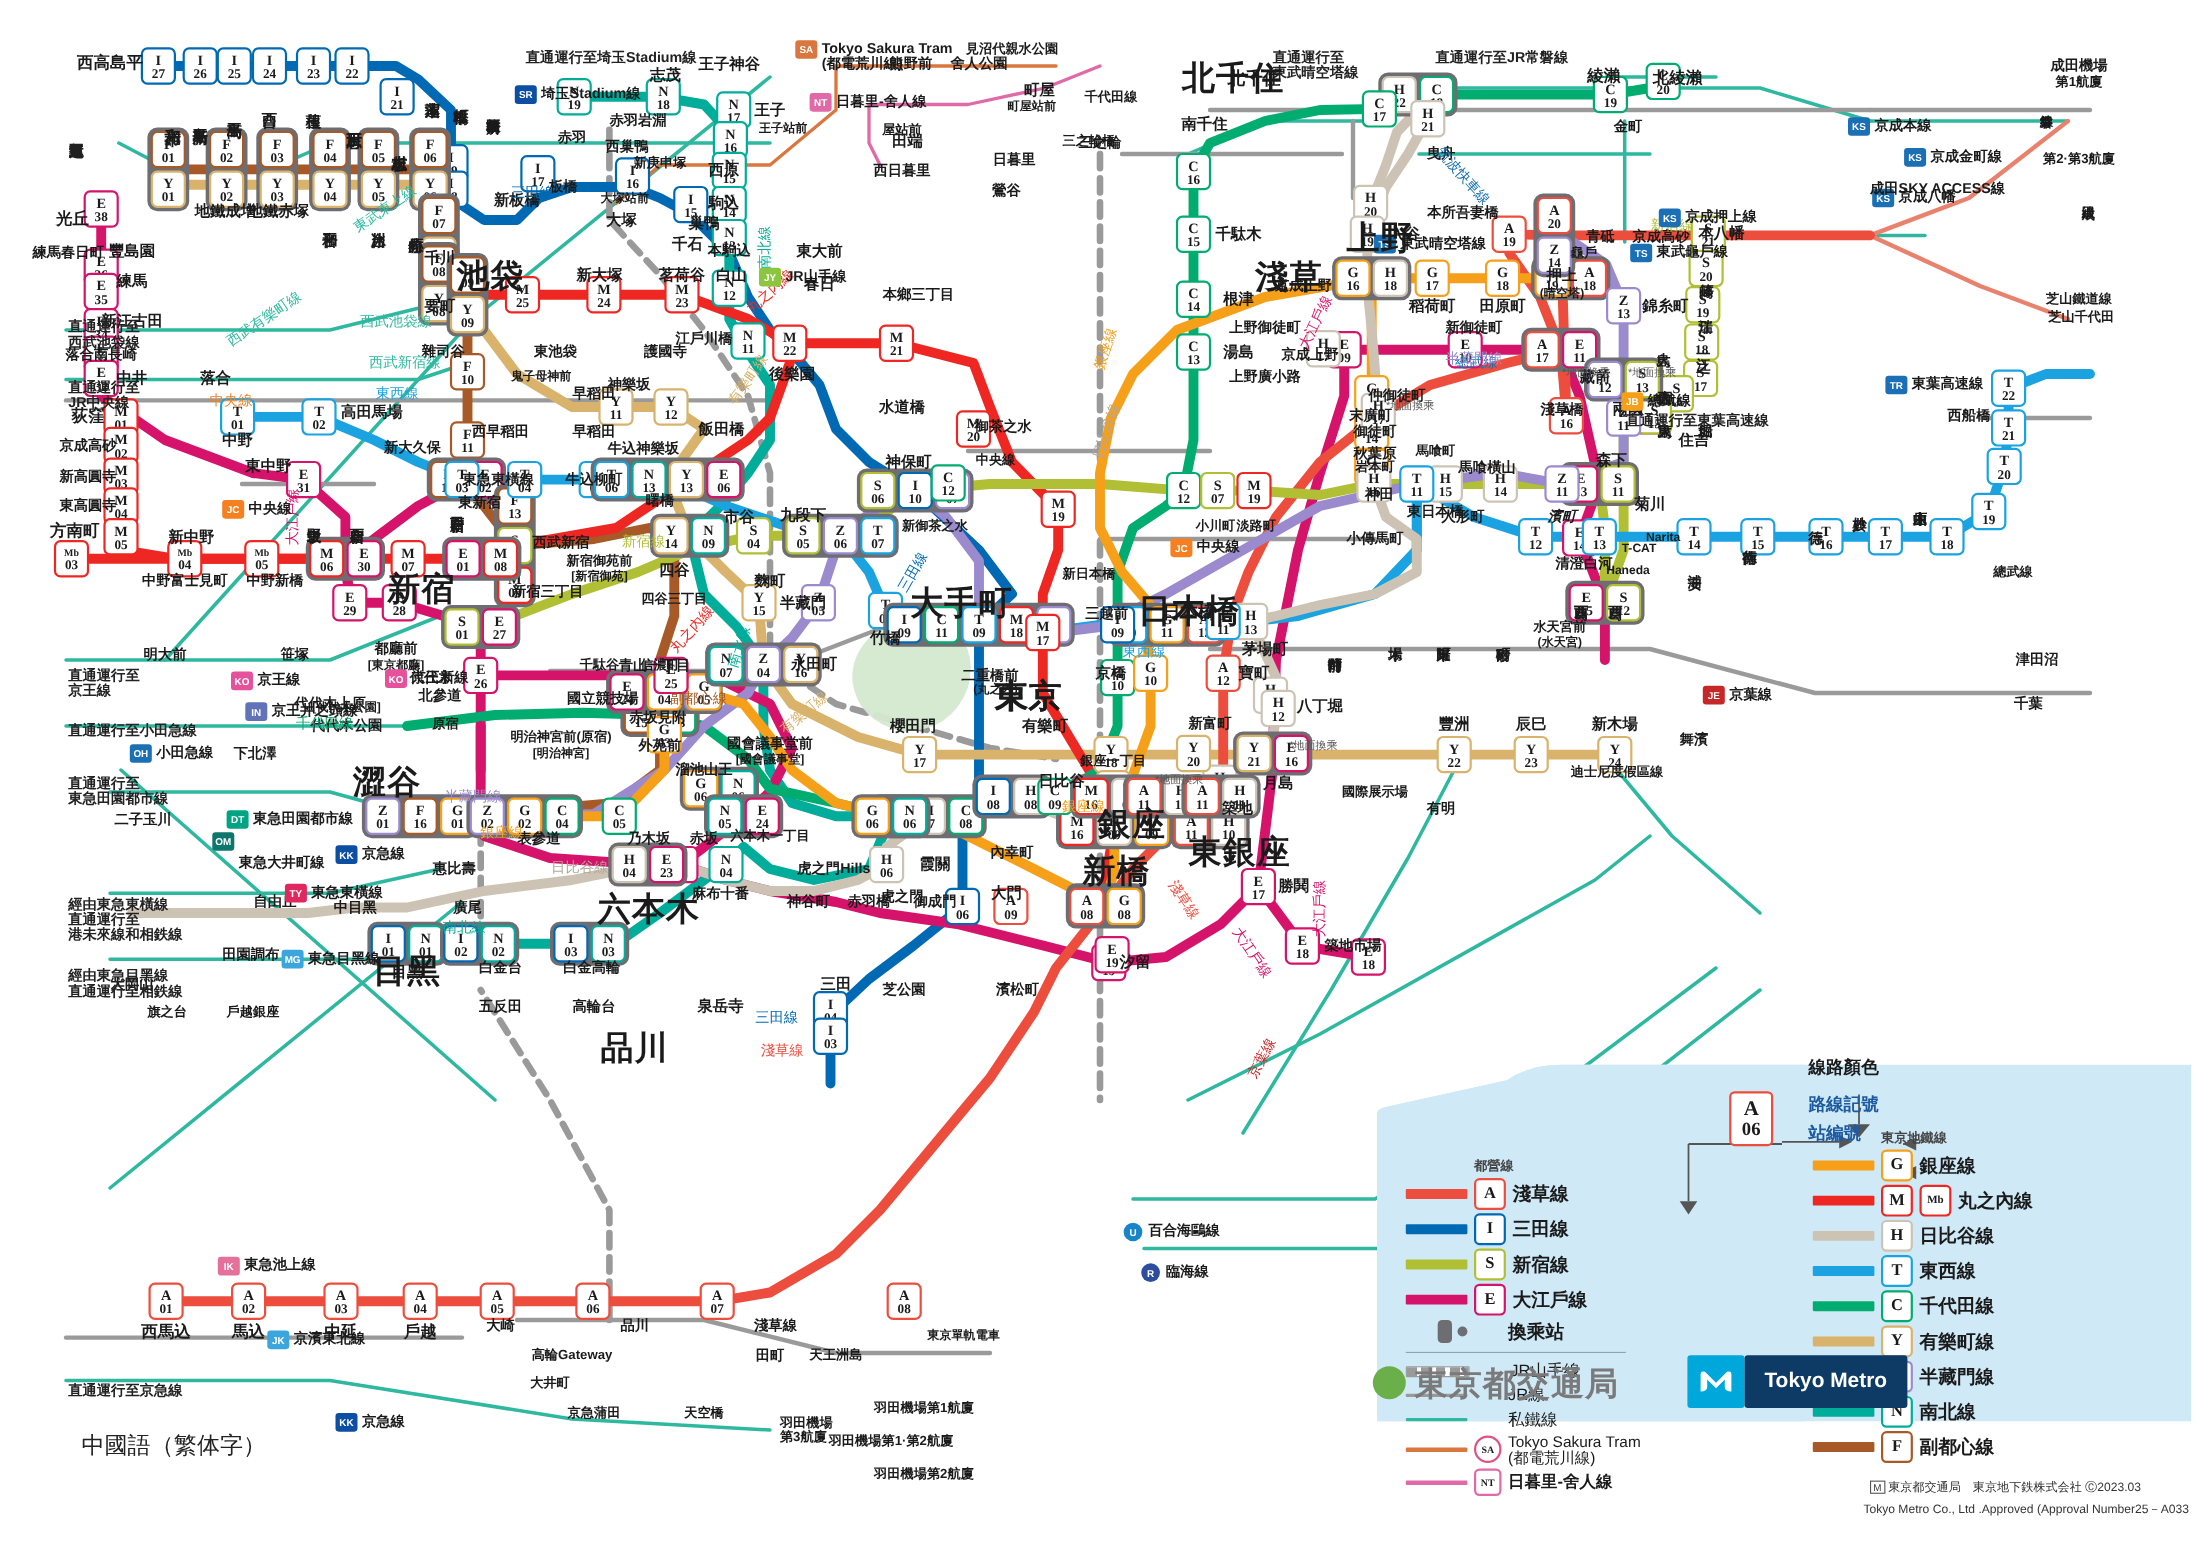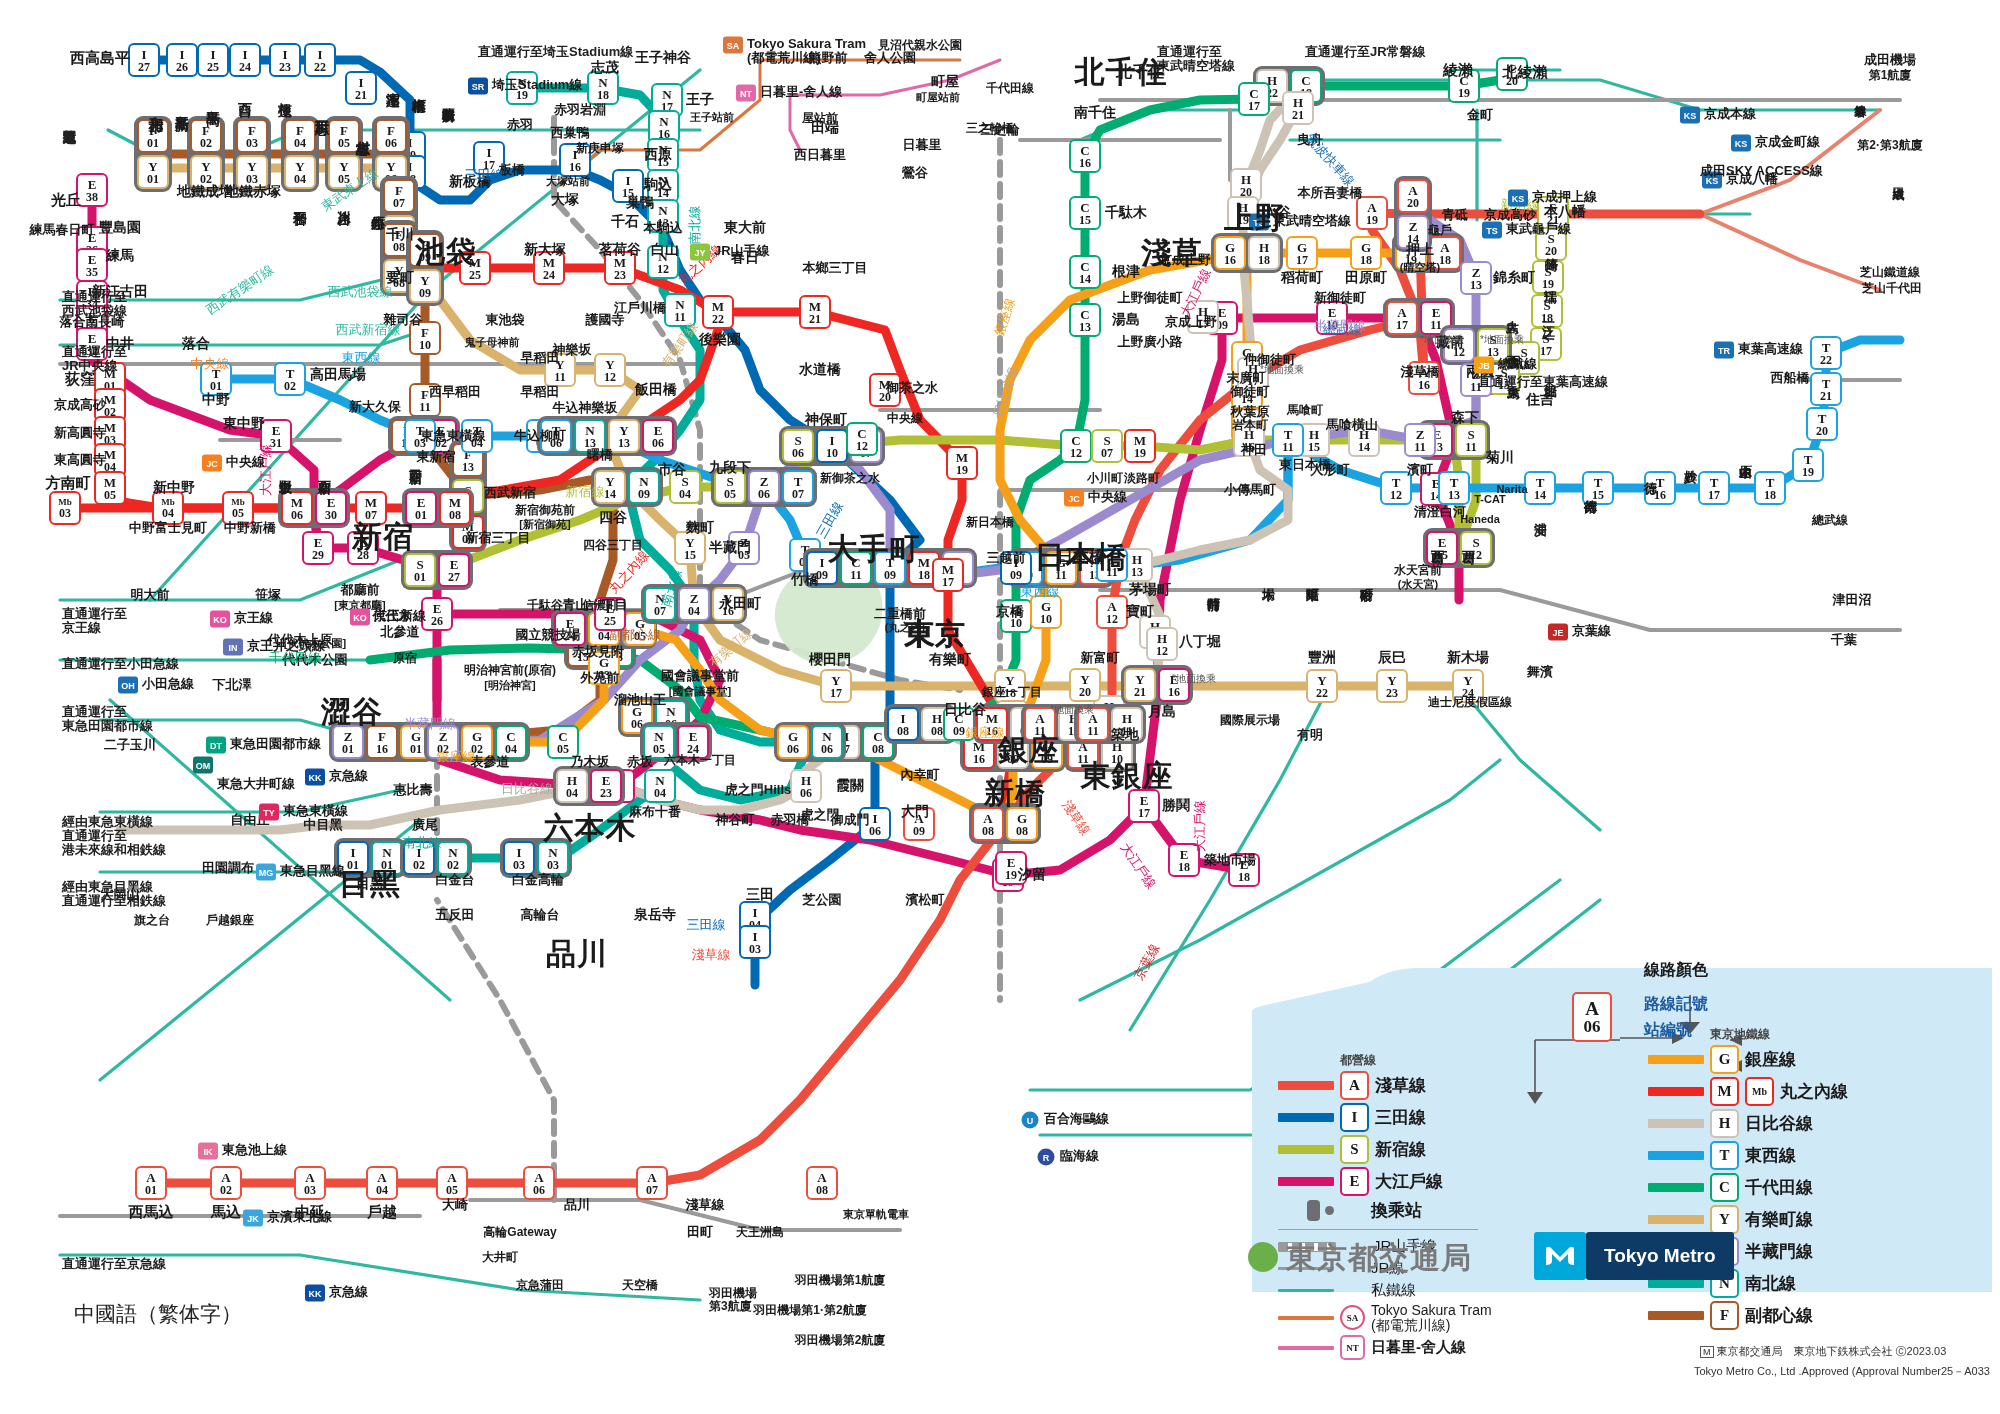--- a/index.html
+++ b/index.html
@@ -2281,21 +2281,21 @@
       <div class="lbl ctr" style="left: 1366px; top: 278px; font-size: 14px;">田原町</div>
       <div class="lbl ctr" style="left: 1246px; top: 378px; font-size: 13px;">末廣町</div>
       <div class="lbl ctr" style="left: 1250px; top: 412px; font-size: 13px;">秋葉原</div>
       <div class="lbl ctr" style="left: 1254px; top: 450px; font-size: 13px;">神田</div>
       <div class="lbl ctr" style="left: 1250px; top: 490px; font-size: 13px;">小傳馬町</div>
       <div class="lbl ctr" style="left: 1330px; top: 470px; font-size: 13px;">人形町</div>
       <div class="lbl ctr" style="left: 1352px; top: 425px; font-size: 13px;">馬喰橫山</div>
       <div class="lbl ctr" style="left: 1305px; top: 410px; font-size: 12px;">馬喰町</div>
       <div class="lbl ctr" style="left: 1250px; top: 425px; font-size: 12px;">岩本町</div>
       <div class="lbl ctr" style="left: 1305px; top: 465px; font-size: 13px;">東日本橋</div>
-      <div class="lbl ctr" style="left: 1420px; top: 470px; font-size: 13px;">濱町</div>
+      <div class="lbl ctr" style="left: 1420px; top: 470px; font-size: 13px; font-style: italic;">濱町</div>
       <div class="lbl ctr" style="left: 1465px; top: 418px; font-size: 14px;">森下</div>
       <div class="lbl ctr" style="left: 1500px; top: 458px; font-size: 14px;">菊川</div>
       <div class="lbl ctr" style="left: 1540px; top: 400px; font-size: 14px;">住吉</div>
       <div class="lbl ctr" style="left: 1514px; top: 278px; font-size: 14px;">錦糸町</div>
       <div class="lbl ctr" style="left: 1420px; top: 250px; font-size: 14px;">押上</div>
       <div class="lbl ctr" style="left: 1420px; top: 268px; font-size: 11px;">(晴空塔)</div>
       <div class="lbl ctr" style="left: 1330px; top: 193px; font-size: 13px;">本所吾妻橋</div>
       <div class="lbl ctr" style="left: 1450px; top: 343px; font-size: 14px;">藏前</div>
       <div class="lbl ctr" style="left: 1420px; top: 372px; font-size: 13px;">淺草橋</div>
       <div class="lbl ctr" style="left: 1480px; top: 372px; font-size: 14px;">兩國</div>

